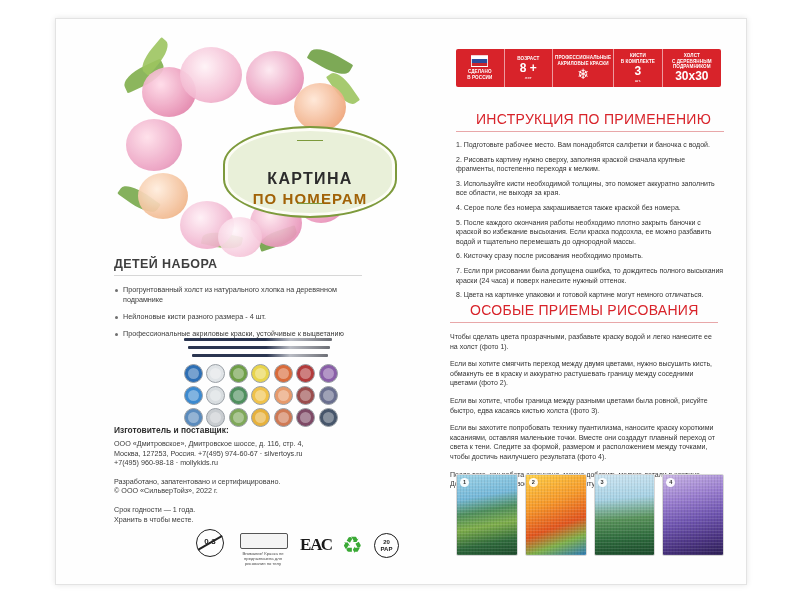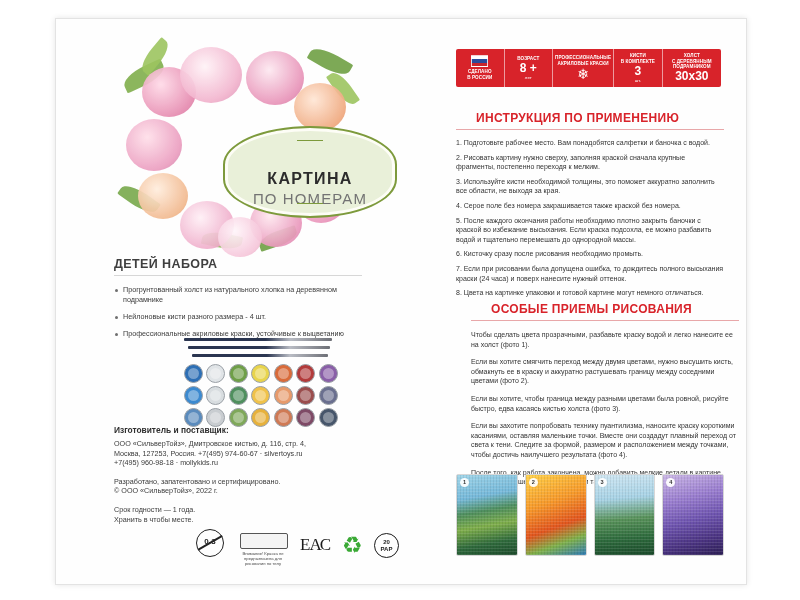--- a/index.html
+++ b/index.html
@@ -81,22 +81,22 @@
   .label-plate .l1 {
     font-size: 16px;
     letter-spacing: 1.3px;
     font-weight: bold;
     color: #2c2c2c;
     margin-top: 32px;
   }
   .label-plate .l2 {
     font-size: 15px;
     letter-spacing: 1.1px;
-    font-weight: normal;
-    color: #737373;
+    font-weight: bold;
+    color: #a16207;
     margin-top: 2px;
   }
   .plate-orn {
     position: absolute;
     width: 26px;
     height: 1px;
     background: #7d9a3c;
   }
 
   .sec-title {
@@ -256,21 +256,21 @@
     position: absolute;
     left: 0; top: 7px;
     width: 26px;
     text-align: center;
     font-size: 8px;
     font-weight: bold;
     color: #222;
   }
   .eac {
     font-size: 17px;
-    font-weight: normal;
+    font-weight: bold;
     letter-spacing: -1px;
     color: #1a1a1a;
     font-family: "Liberation Serif", serif;
   }
   .recycle {
     width: 26px; height: 24px;
     color: #3aa935;
     font-size: 23px;
     line-height: 24px;
   }
@@ -343,22 +343,22 @@
     background: linear-gradient(to bottom,#ffffff 0 33.3%,#2b4b9b 33.3% 66.6%,#c8252c 66.6% 100%);
   }
   .paint-splat {
     font-size: 14px;
     line-height: 14px;
     color: #ffffff;
   }
   .spec-cell.wide { flex: 1.25; }
 
   .sec-head-red {
-    font-size: 12px;
-    font-weight: bold;
+    font-size: 14px;
+    font-weight: normal;
     color: #d8232a;
     letter-spacing: .3px;
     padding-left: 20px;
   }
   .sec-rule-red { height: 1px; background: #e8a7a9; margin-top: 4px; }
 
   .instr-block {
     position: absolute;
     left: 55px;
     top: 92px;
@@ -371,21 +371,21 @@
   }
   .instr-list li {
     font-size: 7px;
     line-height: 9.6px;
     color: #333333;
     margin-bottom: 5px;
   }
 
   .tips-block {
     position: absolute;
-    left: 70px;
+    left: 49px;
     top: 283px;
     width: 268px;
   }
   .tips-p {
     font-size: 7px;
     line-height: 9.6px;
     color: #333333;
     margin: 0 0 8px 0;
   }
   .tips-p:first-of-type { margin-top: 9px; }
@@ -505,21 +505,21 @@
         <div class="pot" style="background:#c9cdd1;"></div>
         <div class="pot" style="background:#7fa85a;"></div>
         <div class="pot" style="background:#e6b13c;"></div>
         <div class="pot" style="background:#cf7a55;"></div>
         <div class="pot" style="background:#7e4a66;"></div>
         <div class="pot" style="background:#47566b;"></div>
       </div>
 
       <div class="maker-block">
         <div class="maker-title">Изготовитель и поставщик:</div>
-        <div class="maker-line">ООО «СильверТойз», Дмитровское кистью, д. 116, стр. 4,</div>
+        <div class="maker-line">ООО «Дмитровское», Дмитровское шоссе, д. 116, стр. 4,</div>
         <div class="maker-line">Москва, 127253, Россия. +7(495) 974-60-67 · silvertoys.ru</div>
         <div class="maker-line">+7(495) 960-98-18 · mollykids.ru</div>
         <div class="gap-8"></div>
         <div class="legal-line">Разработано, запатентовано и сертифицировано.</div>
         <div class="legal-line">© ООО «СильверТойз», 2022 г.</div>
         <div class="gap-8"></div>
         <div class="legal-line">Срок годности — 1 года.</div>
         <div class="legal-line">Хранить в чтобы месте.</div>
       </div>
 

